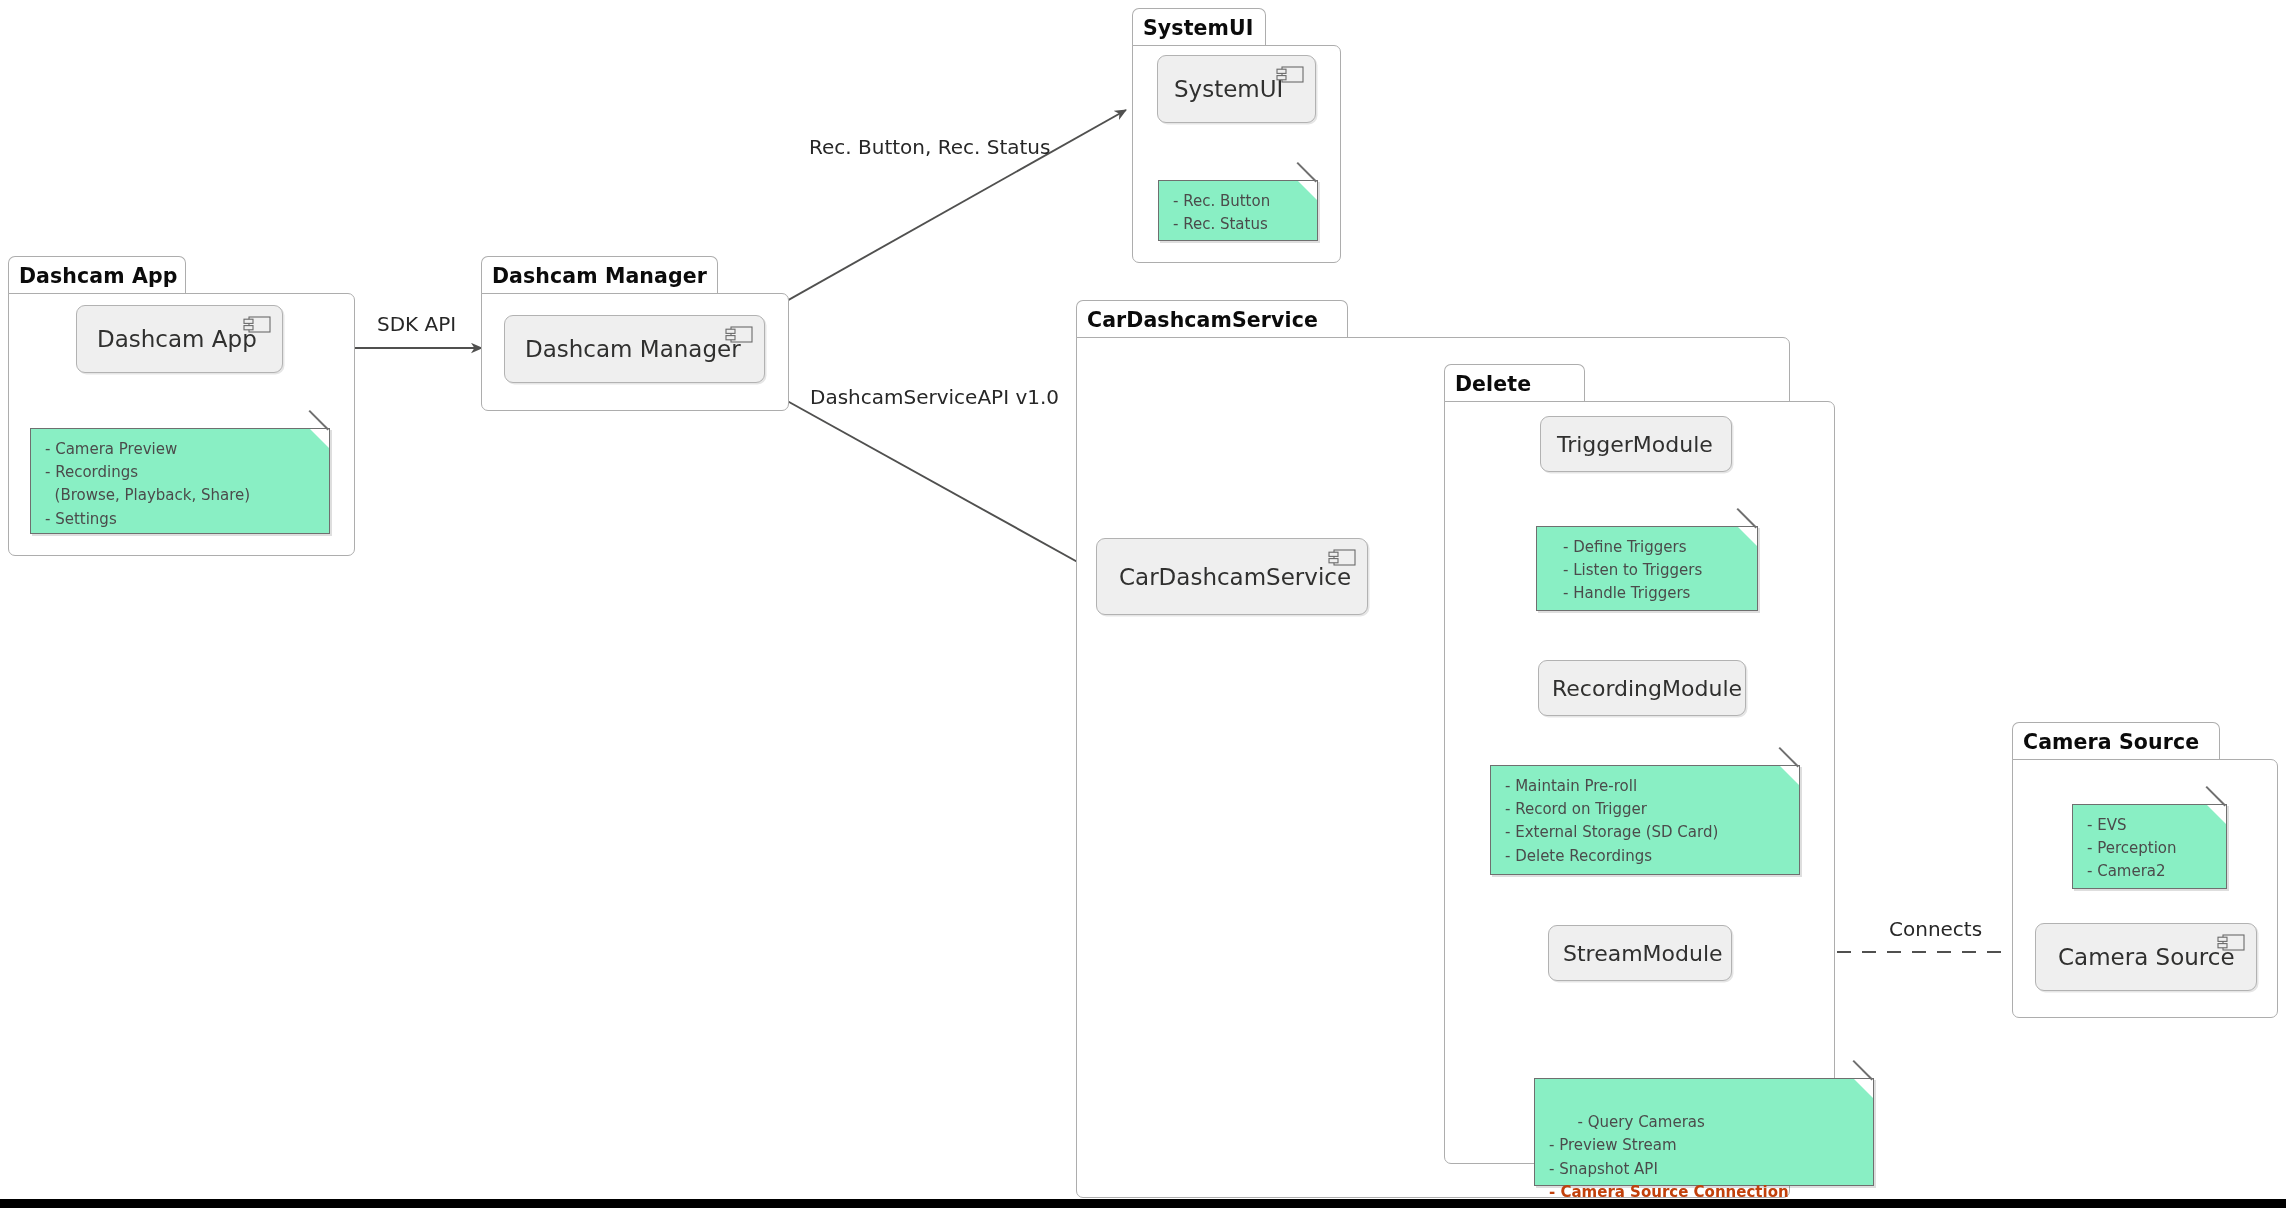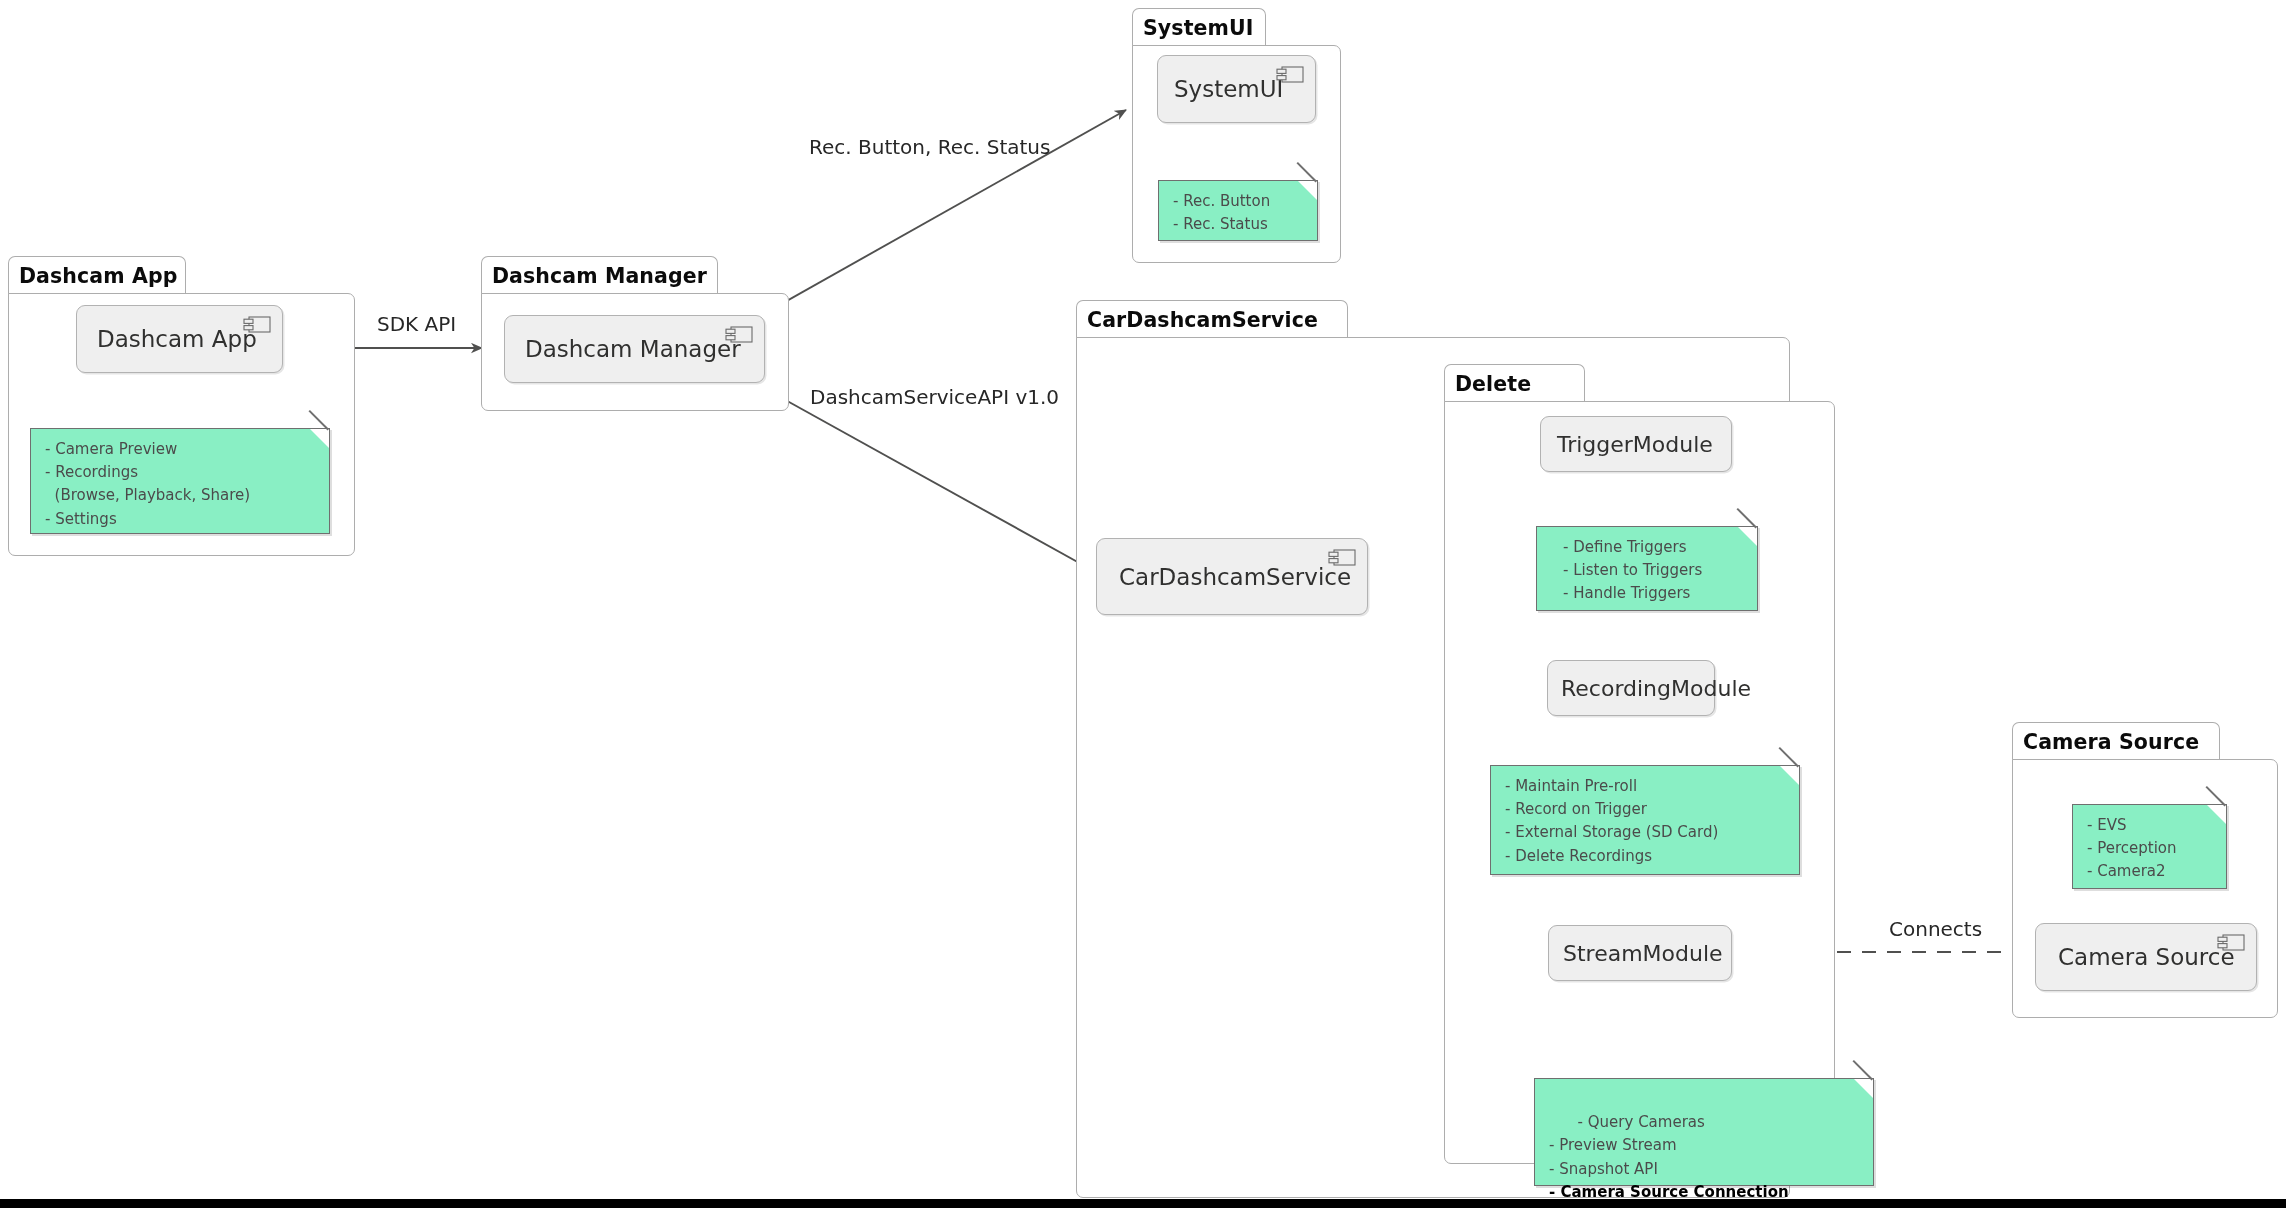--- a/index.html
+++ b/index.html
@@ -57,21 +57,21 @@
   }
   .note-fold{position:absolute;right:0;top:0;width:19px;height:19px;}
   .note-fold-tri{
     position:absolute;right:0;top:0;width:0;height:0;
     border-left:19px solid transparent;border-top:19px solid #ffffff;
   }
   .note-fold-line{
     position:absolute;right:0;top:0;width:27px;height:1.6px;
     background:#6f6f6f;transform-origin:right top;transform:rotate(45deg);
   }
-  .note b{font-weight:bold;color:#000000;}
+  .note b{font-weight:bold;color:#c2410c;}
 
   
   .edge-label{
     position:absolute;font-size:20px;color:#272727;white-space:nowrap;
     background:transparent;
   }
   .bottombar{position:absolute;left:0;bottom:0;width:2286px;height:9px;background:#000;}
 </style>
 </head>
 <body>
@@ -209,21 +209,21 @@
   <div class="note" style="left:1536px;top:526px;width:222px;height:85px;padding-left:12px;">
     <div class="note-fold">
       <div class="note-fold-tri"></div>
         <div class="note-fold-line"></div>
     </div>
     <div class="note-inner">- Define Triggers
 - Listen to Triggers
 - Handle Triggers</div>
   </div>
 
-  <div class="comp" style="left:1538px;top:660px;width:168px;height:56px;margin-left:9px;">
+  <div class="comp" style="left:1538px;top:660px;width:208px;height:56px;">
     <span class="comp-label" style="padding-left:13px;padding-right:13px;font-size:22px;">RecordingModule</span>
   </div>
 
   <div class="note" style="left:1490px;top:765px;width:310px;height:110px;">
     <div class="note-fold">
       <div class="note-fold-tri"></div>
         <div class="note-fold-line"></div>
     </div>
     <div class="note-inner">- Maintain Pre-roll
 - Record on Trigger

